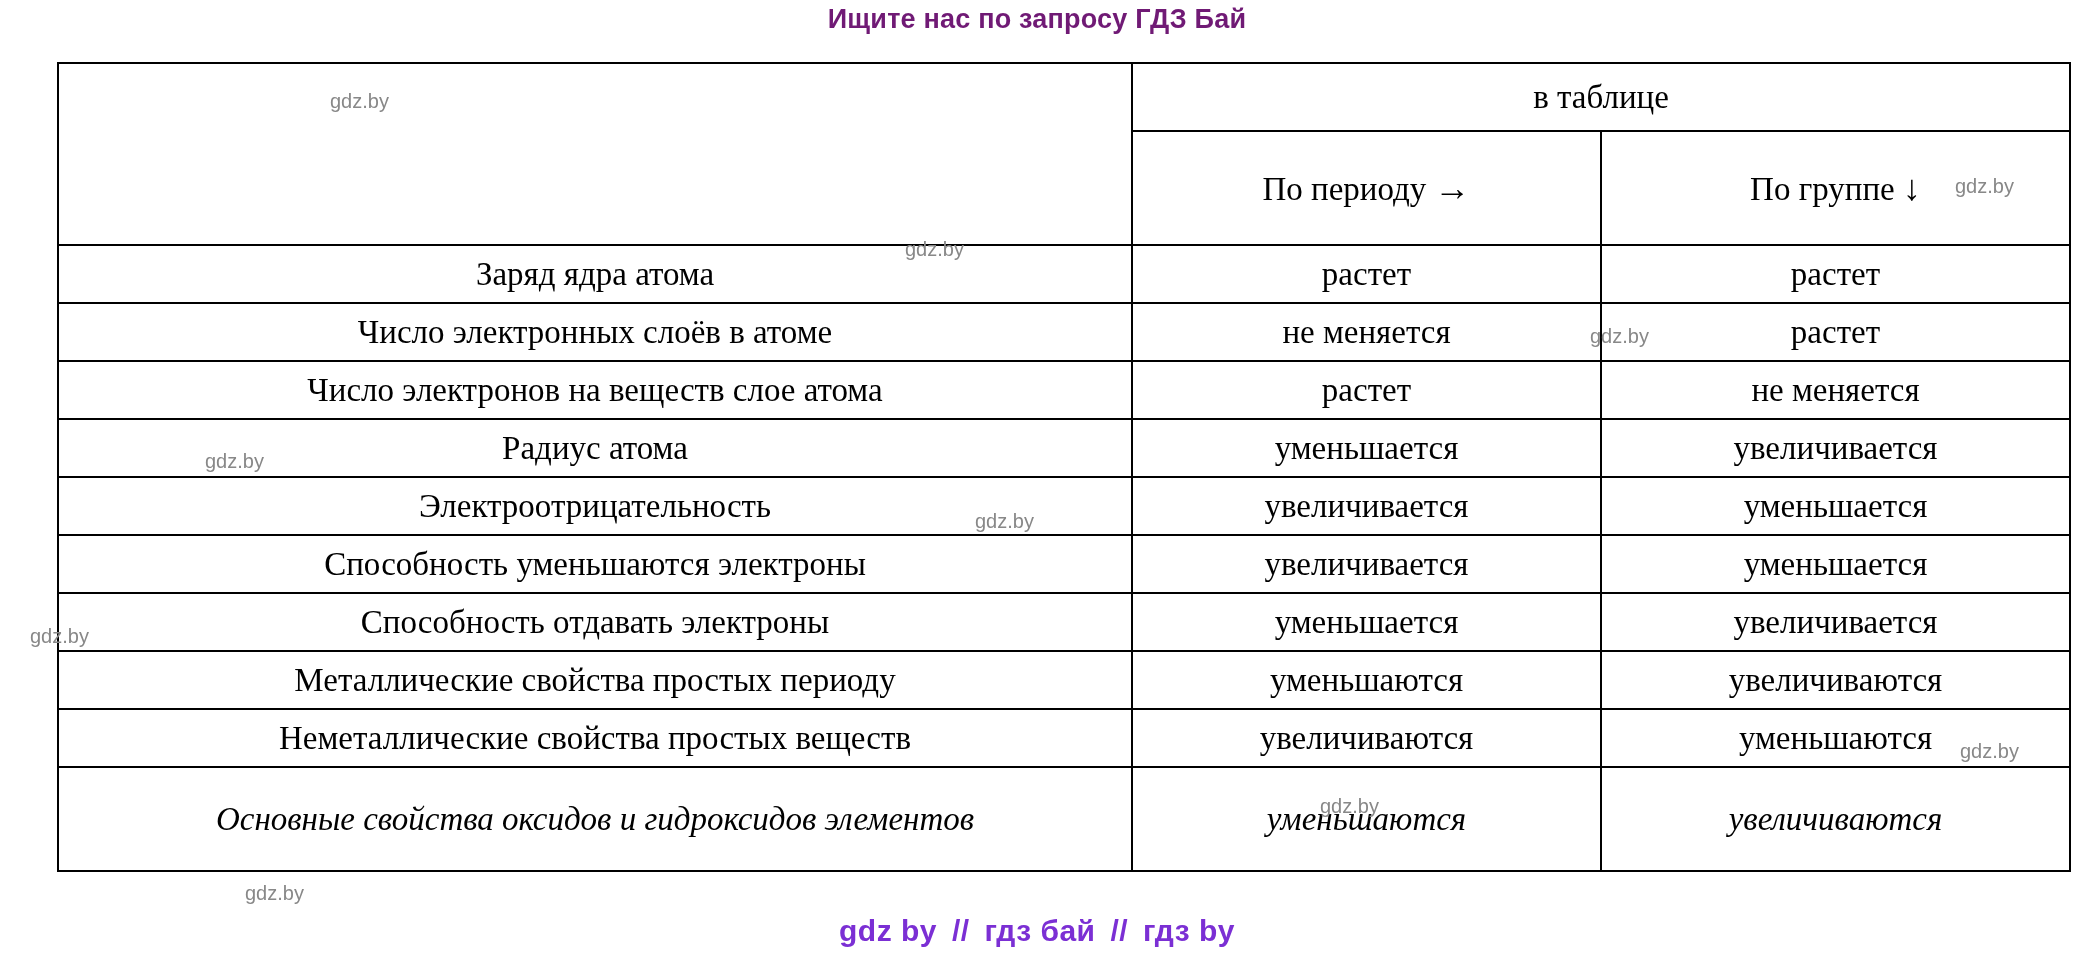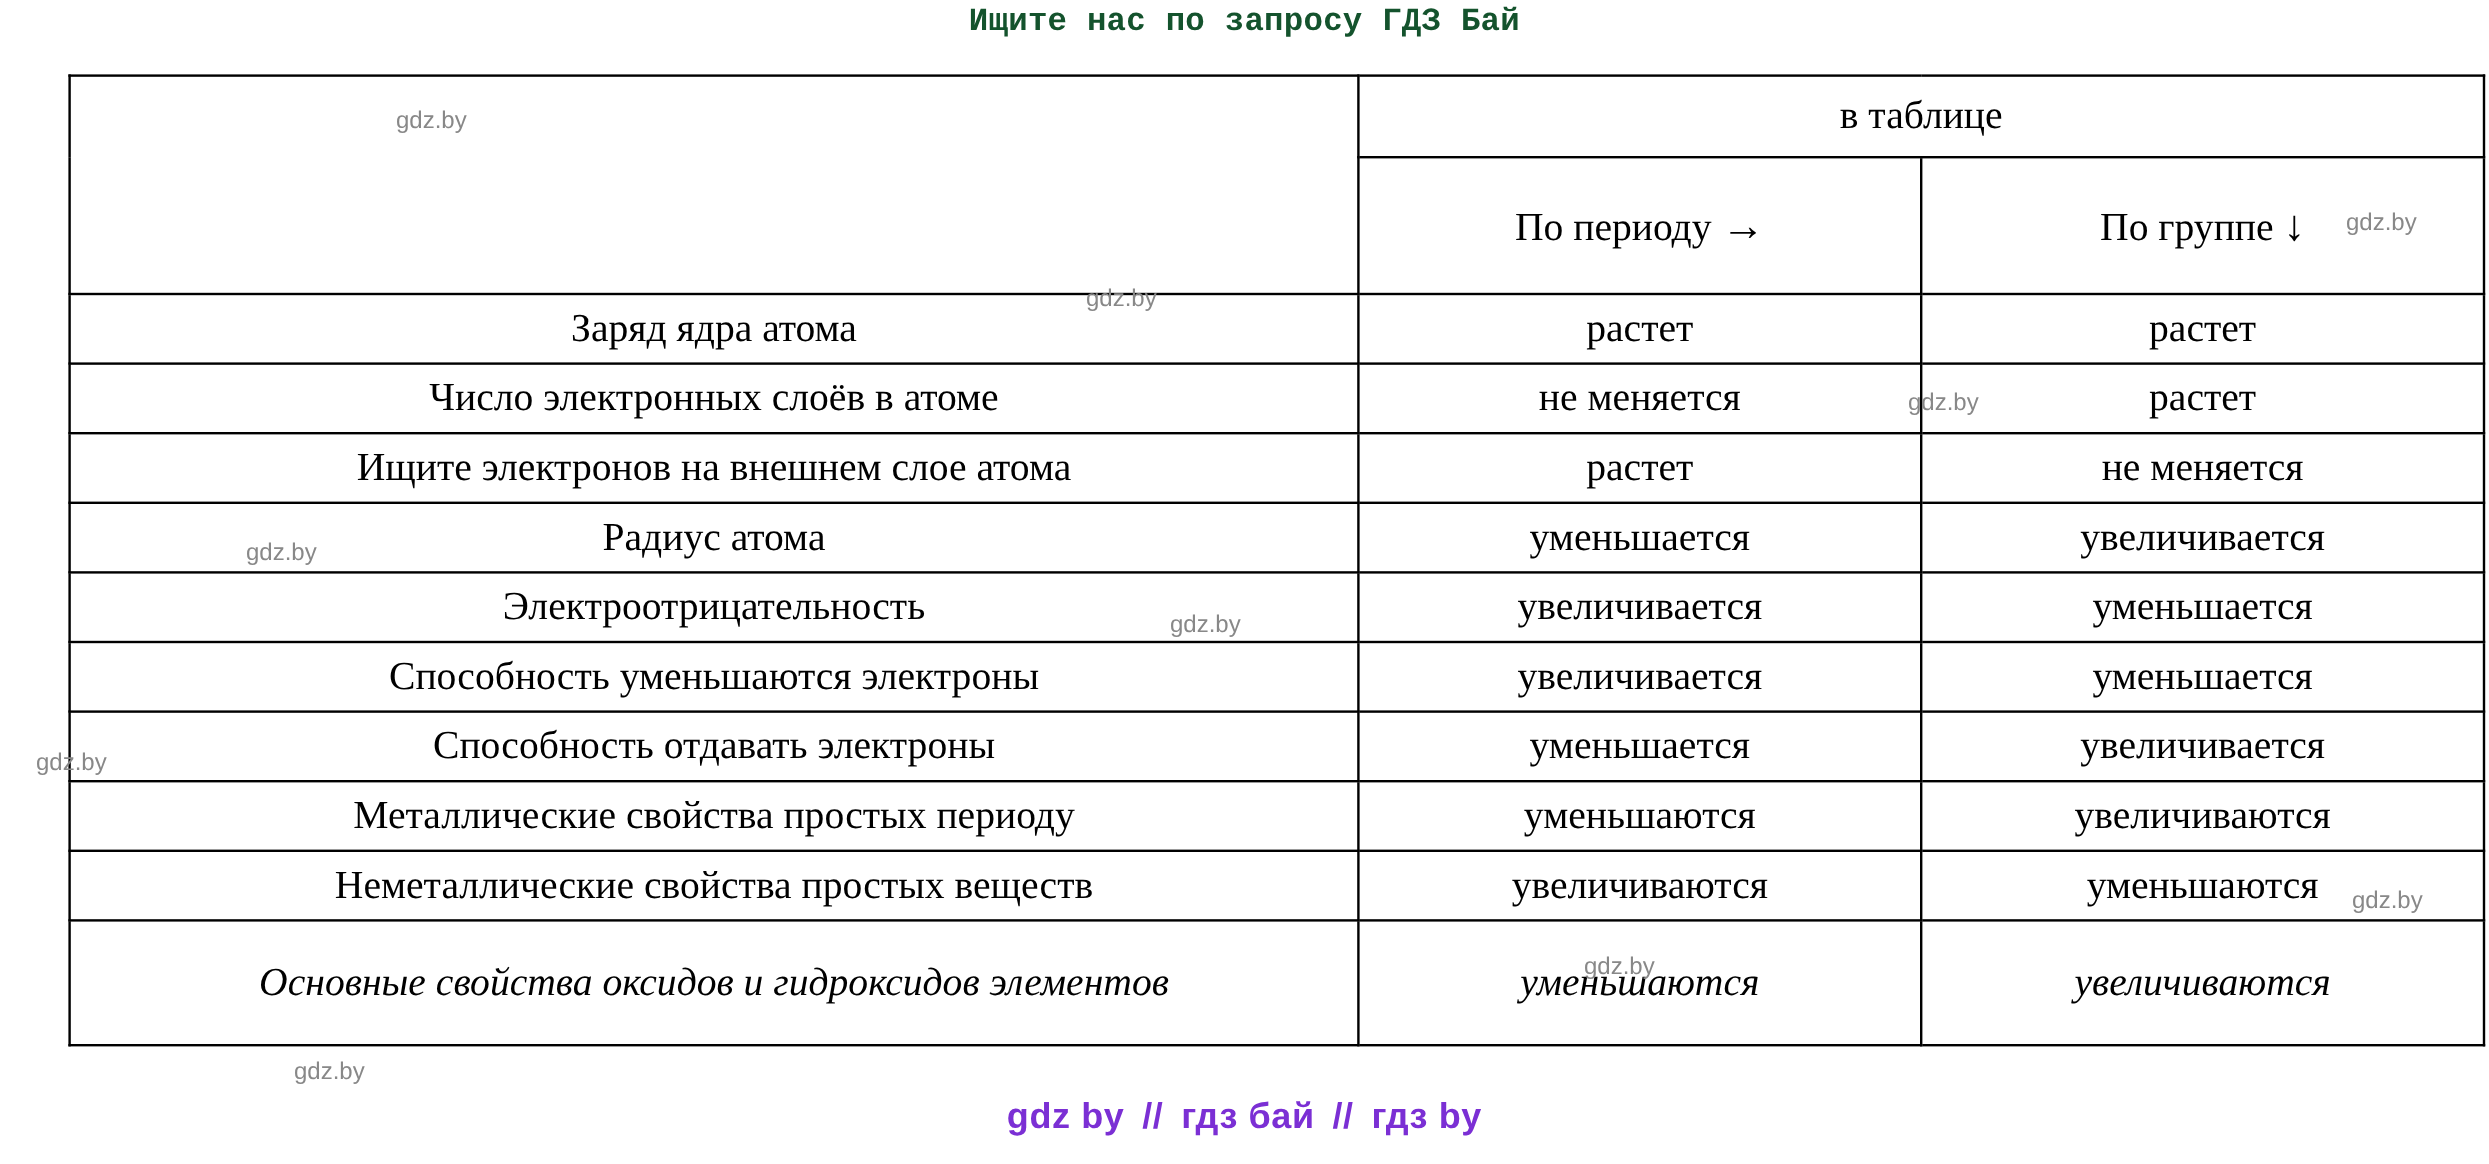--- a/index.html
+++ b/index.html
@@ -20,24 +20,24 @@
     width: 2074px;
     height: 970px;
   }
 
   .top-banner {
     position: absolute;
     top: 0;
     left: 0;
     width: 2074px;
     text-align: center;
-    font-family: Liberation Mono, monospace;
+    font-family: Liberation Sans, sans-serif;
     font-size: 27px;
     font-weight: bold;
-    color: #14532d;
+    color: #701a75;
     padding-top: 4px;
     letter-spacing: 0.2px;
   }
 
   .table-wrap {
     position: absolute;
     top: 62px;
     left: 30px;
     width: 2014px;
     padding-left: 27px;
@@ -132,21 +132,21 @@
           <td class="col-label lbl">Заряд ядра атома</td>
           <td class="col-val val">растет</td>
           <td class="col-val val">растет</td>
         </tr>
         <tr class="row-tall">
           <td class="col-label lbl">Число электронных слоёв в атоме</td>
           <td class="col-val val">не меняется</td>
           <td class="col-val val">растет</td>
         </tr>
         <tr class="row-tall">
-          <td class="col-label lbl">Ищите электронов на внешнем слое атома</td>
+          <td class="col-label lbl">Число электронов на веществ слое атома</td>
           <td class="col-val val">растет</td>
           <td class="col-val val">не меняется</td>
         </tr>
         <tr class="row-tall">
           <td class="col-label lbl">Радиус атома</td>
           <td class="col-val val">уменьшается</td>
           <td class="col-val val">увеличивается</td>
         </tr>
         <tr class="row-tall">
           <td class="col-label lbl">Электроотрицательность</td>

